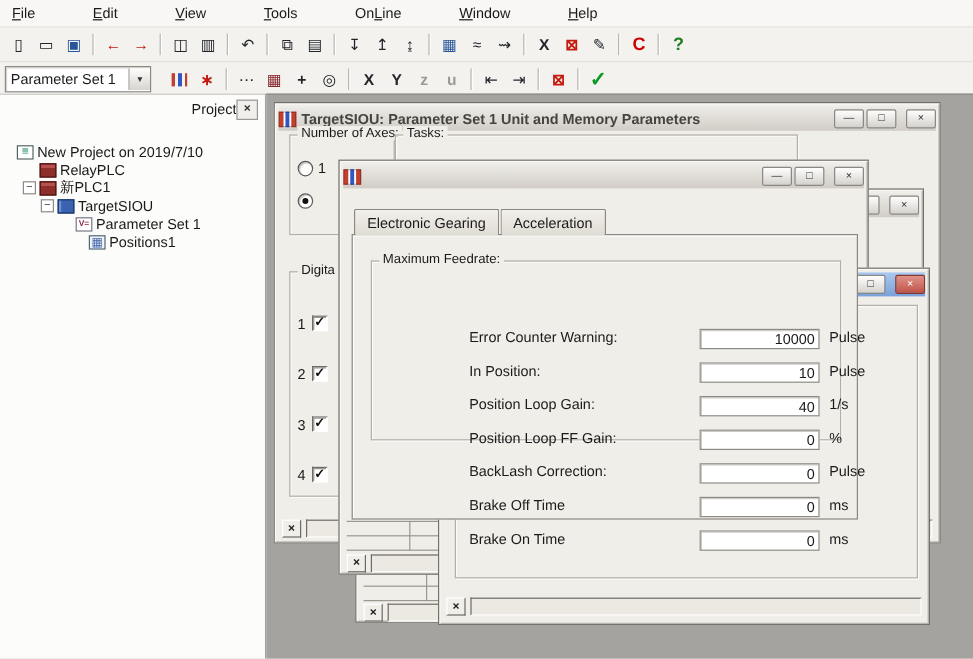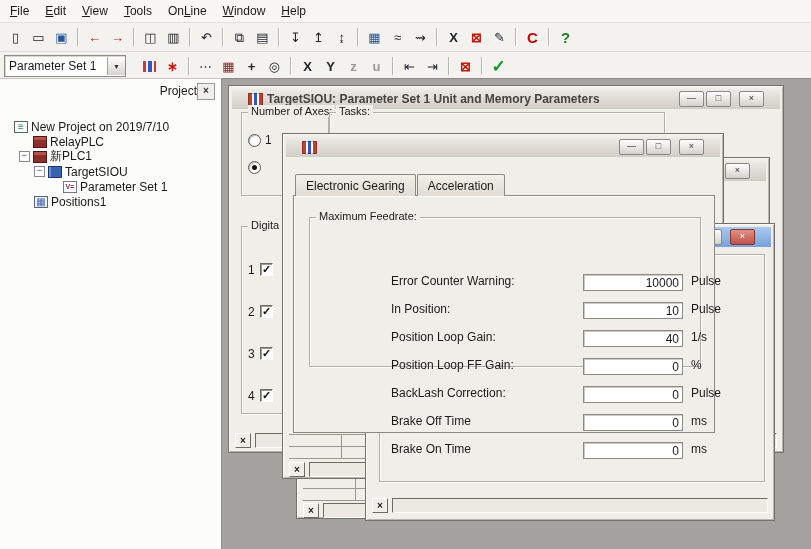--- a/index.html
+++ b/index.html
@@ -1,20 +1,20 @@
 <!DOCTYPE html>
 <html><head>
 <meta charset="utf-8">
 <style>
   html,body{margin:0;padding:0;background:#c9c9c9;}
   .screen{position:relative;width:811px;height:549px;overflow:hidden;background:#f3f2ef;
           font-family:"Liberation Sans",sans-serif;font-size:12px;color:#1a1a1a;}
 
   
-  .menubar{height:22px;display:flex;align-items:center;background:#f8f7f5;border-bottom:1px solid #e2e0dc;padding-left:2px;}
+  .menubar{height:22px;display:flex;align-items:center;background:#f8f7f5;border-bottom:1px solid #e2e0dc;padding-left:2px;gap:32px;}
   .menu-item{padding:3px 8px;white-space:nowrap;}
   .mn{text-decoration:underline;font-style:normal;}
 
   
   .toolbar{height:28px;display:flex;align-items:center;background:#f3f2ef;border-bottom:1px solid #dddbd6;padding-left:4px;}
   .tb-icons{display:flex;align-items:center;}
   .tb-btn{width:23px;height:22px;display:flex;align-items:center;justify-content:center;flex:none;position:relative;}
   .gl{font-size:13px;line-height:1;}
   .gap{margin-left:10px;}
   .gap::before{content:"";position:absolute;left:-6px;top:2px;bottom:2px;width:0;
@@ -62,21 +62,21 @@
   .tlabel{margin-left:3px;}
 
   
   .mdi{position:absolute;left:222px;top:78px;width:589px;height:471px;background:#a5a3a0;overflow:hidden;
        border-top:1px solid #8a8a88;}
 
   
   .win{position:absolute;background:#f0eee8;border:1px solid #72716c;
        box-shadow:inset 1px 1px 0 #fbfaf7, inset -1px -1px 0 #b8b5ad;box-sizing:border-box;}
   .tbar{position:absolute;left:3px;top:3px;right:3px;height:20px;display:flex;align-items:center;
-        padding:0 16px;gap:4px;overflow:hidden;}
+        padding:0 0;gap:4px;overflow:hidden;}
   .tbar.inactive{background:linear-gradient(180deg,#edebe7,#d1cdc6);color:#45443f;}
   .tbar.active{background:linear-gradient(180deg,#abc8f0,#78a1da);color:#0b1b3a;}
   .ttext{font-weight:bold;white-space:nowrap;overflow:hidden;flex:1;}
   .win-ico{width:13px;height:11px;flex:none;border:1px solid rgba(0,0,0,.25);background:
       linear-gradient(90deg,#c2402f 0 3px,#fdfdfc 3px 5px,#3356c0 5px 8px,#fdfdfc 8px 10px,#c2402f 10px 13px);}
   .caps{margin-left:auto;display:flex;align-items:center;gap:2px;flex:none;}
   .cap{width:23px;height:14px;border:1px solid #8a8884;border-radius:2px;
        background:linear-gradient(180deg,#fefefe,#d5d2cc);font-size:9px;line-height:12px;text-align:center;color:#333;}
   .cap.close{margin-left:6px;}
   .tbar.active .cap.close{background:linear-gradient(180deg,#e09188,#bf5448);border-color:#84372d;color:#fff;}
@@ -330,21 +330,21 @@
           <span class="tico tico-device"></span>
           <span class="tlabel">TargetSIOU</span>
         </div>
 
         <div class="tree-row" style="padding-left: 49px;">
           <span class="exp">−</span>
           <span class="tico tico-paramset"></span>
           <span class="tlabel">Parameter Set 1</span>
         </div>
 
-        <div class="tree-row" style="padding-left: 20px;">
+        <div class="tree-row" style="padding-left: 20px; margin-left: 40px;">
           <span class="exp">−</span>
           <span class="tico tico-positions"></span>
           <span class="tlabel">Positions1</span>
         </div>
       </div>
   </div>
 
   <div class="mdi">
 
     <div class="win" id="win-unit" style="left:6px;top:6px;width:556px;height:368px;">

